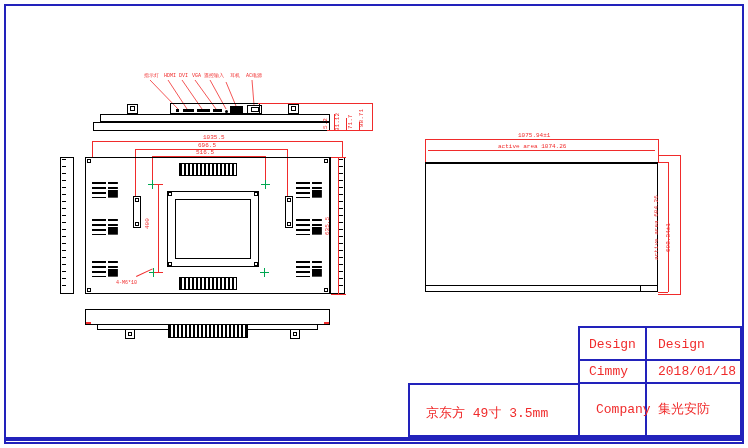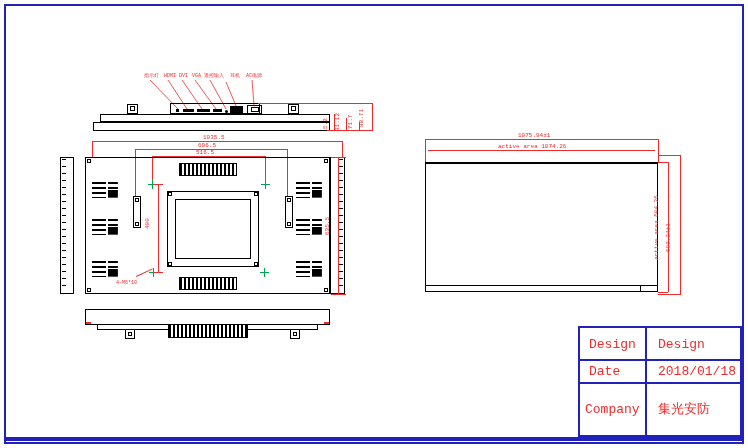--- a/index.html
+++ b/index.html
@@ -214,29 +214,32 @@
     <div class="redln" style="left:658px;top:162px;width:10px;height:1px;"></div>
     <div class="redln" style="left:658px;top:292px;width:10px;height:1px;"></div>
     <span class="vlabel" style="left:660px;top:253px;">active area 604.26</span>
 
     <div class="redln" style="left:680px;top:155px;width:1px;height:139px;"></div>
     <div class="redln" style="left:658px;top:155px;width:23px;height:1px;"></div>
     <div class="redln" style="left:658px;top:294px;width:23px;height:1px;"></div>
     <span class="vlabel" style="left:672px;top:245px;">608.34±1</span>
   </div>
 
+  <div class="bluebox" style="left:408px;top:383px;width:172px;height:54px;">
+    <span class="tbl-label" style="left:16px;top:19px;">京东方 49寸 3.5mm</span>
+  </div>
 
   <div class="bluebox" style="left:578px;top:326px;width:164px;height:111px;">
     <div class="abs" style="left:65px;top:0;width:2px;height:107px;background:var(--border);"></div>
     <div class="abs" style="left:0;top:31px;width:160px;height:2px;background:var(--border);"></div>
     <div class="abs" style="left:0;top:54px;width:160px;height:2px;background:var(--border);"></div>
 
     <span class="tbl-label" style="left:9px;top:9px;">Design</span>
     <span class="tbl-value" style="left:78px;top:9px;">Design</span>
 
-    <span class="tbl-label" style="left:9px;top:36px;">Date</span>
+    <span class="tbl-label" style="left:9px;top:36px;">Cimmy</span>
     <span class="tbl-value" style="left:78px;top:36px;">2018/01/18</span>
 
-    <span class="tbl-label" style="left:5px;top:74px;">Company</span>
+    <span class="tbl-label" style="left:16px;top:74px;">Company</span>
     <span class="tbl-value" style="left:78px;top:72px;text-align:center;">集光安防</span>
   </div>
 
 </div>
 
 </body></html>

